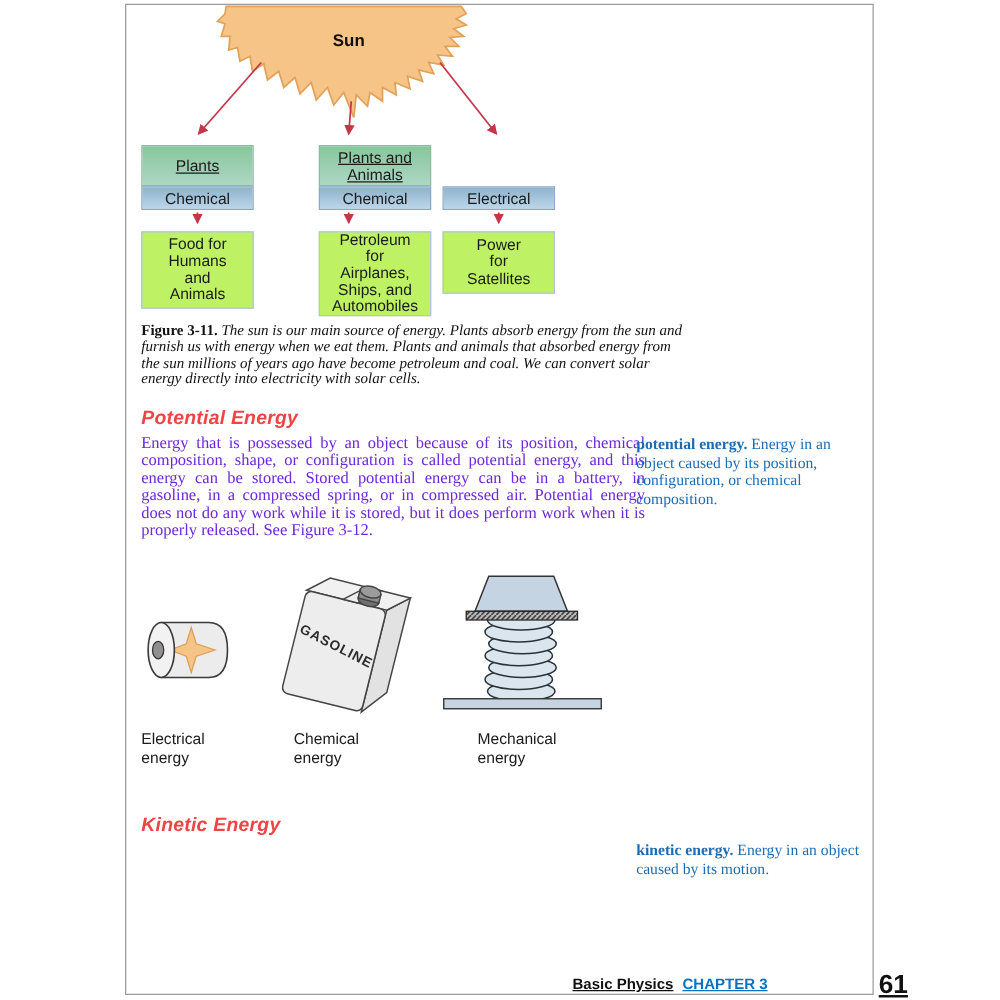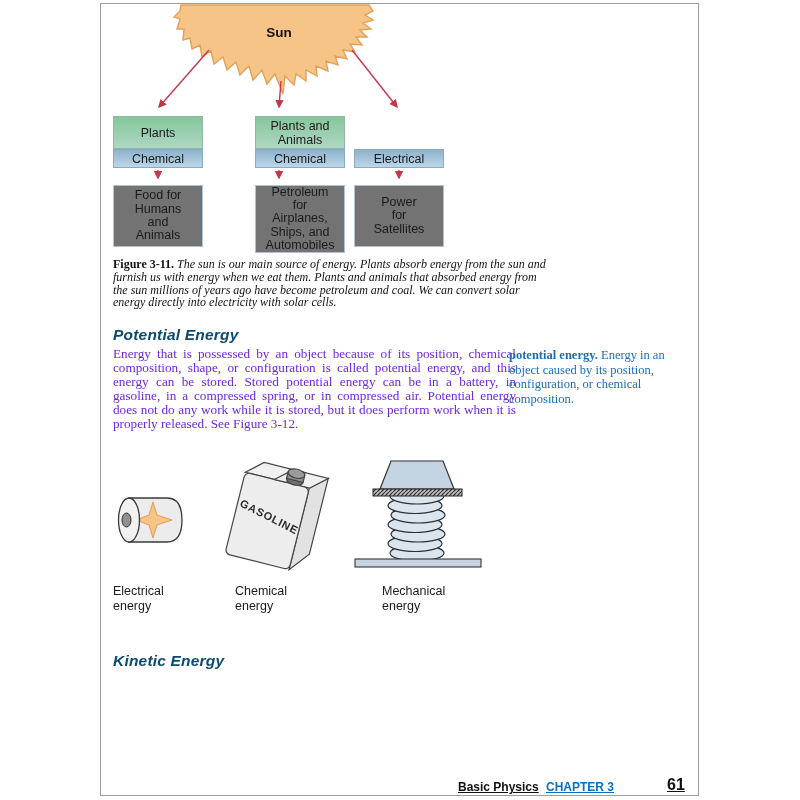--- a/index.html
+++ b/index.html
@@ -18,37 +18,37 @@
 
   .box {
     position: absolute;
     display: flex; align-items: center; justify-content: center;
     text-align: center; white-space: pre-line;
     font: 12.5px/1.12 "Liberation Sans", sans-serif; color: #1b1b1b;
     width: 90px;
   }
   .src { top: 112px; height: 33px;
          background: linear-gradient(#86c79b, #aed6c4);
-         border: 1px solid #8fbaa2; }
+         border: 1px solid #8fbaa2; text-decoration: underline; }
   .typ { top: 145px; height: 19px;
          background: linear-gradient(#8db3cc, #bdd6e9);
          border: 1px solid #8aa9c6; }
-  .res { top: 181px; background: #737373; border: 1px solid #b2c3da; line-height: 1.07; }
+  .res { top: 181px; background: #bef264; border: 1px solid #b2c3da; line-height: 1.07; }
 
   .col1 { left: 12px; }  .col2 { left: 133px; margin-left: 21px; }  .col3 { left: 253px; }
 
   
   .caption { position: absolute; font: 12px/12.8px "Liberation Serif", serif; color: #111; }
   .cap-label { font-weight: bold; }
   .cap-text  { font-style: italic; }
 
   .section-heading {
     position: absolute;
     font: italic bold 15.5px "Liberation Sans", sans-serif;
-    color: #0c4a6e; letter-spacing: .2px;
+    color: #ef4444; letter-spacing: .2px;
   }
   .body-text {
     position: absolute; width: 403px;
     font: 13.2px/13.9px "Liberation Serif", serif;
     color: #6d28d9; text-align: justify;
   }
   .margin-note {
     position: absolute; left: 408px; width: 181px;
     font: 12.5px/14.6px "Liberation Serif", serif;
     color: #1c6cb4;
@@ -58,21 +58,21 @@
   
   .fig-label {
     position: absolute; top: 580px;
     font: 12.5px/1.18 "Liberation Sans", sans-serif;
     color: #1b1b1b; white-space: pre-line;
   }
 
   
   .footer-text { position: absolute; top: 776px; font: bold 12px "Liberation Sans", sans-serif; color: #111; text-decoration: underline; }
   .footer-chapter { color: #0a72bd; }
-  .footer-page { top: 772px; font-size: 16px; }
+  .footer-page { top: 772px; font-size: 21px; margin-left: 36px; }
 </style>
 </head>
 <body>
 
 <div class="page">
 
   <svg id="diagram-svg" width="599" height="250" viewBox="0 0 599 250">
     <defs>
       <marker id="arr" markerWidth="8" markerHeight="8" refX="5" refY="3" orient="auto">
         <path d="M0,0 L6,3 L0,6 Z" fill="#c5364b"></path>
@@ -102,21 +102,21 @@
   <div class="box src col2">Plants and
 Animals</div>
   <div class="box typ col2">Chemical</div>
   <div class="box res col2" style="height:68px">Petroleum
 for
 Airplanes,
 Ships, and
 Automobiles</div>
 
   <div class="box typ col3">Electrical</div>
-  <div class="box res col3" style="height:62px">Power
+  <div class="box res col3" style="height:50px">Power
 for
 Satellites</div>
 
   <div class="caption" style="left:12px; top:254px; width:436px">
     <span class="cap-label">Figure 3-11.</span><span class="cap-text"> The sun is our main source of energy. Plants absorb energy from the sun and furnish us with energy when we eat them. Plants and animals that absorbed energy from the sun millions of years ago have become petroleum and coal. We can convert solar energy directly into electricity with solar cells.</span>
   </div>
 
   <div class="section-heading" style="left:12px; top:322px">Potential Energy</div>
   <div class="body-text" style="left:12px; top:343px">Energy that is possessed by an object because of its position, chemical composition, shape, or configuration is called potential energy, and this energy can be stored. Stored potential energy can be in a battery, in gasoline, in a compressed spring, or in compressed air. Potential energy does not do any work while it is stored, but it does perform work when it is properly released. See Figure 3-12.</div>
   <div class="margin-note" style="top:344px">
@@ -166,18 +166,21 @@
 
   <div class="fig-label" style="left:12px">Electrical
 energy</div>
   <div class="fig-label" style="left:134px">Chemical
 energy</div>
   <div class="fig-label" style="left:281px">Mechanical
 energy</div>
 
 
   <div class="section-heading" style="left:12px; top:648px">Kinetic Energy</div>
+  <div class="margin-note" style="top:669px">
+    <b>kinetic energy.</b><span> Energy in an object caused by its motion.</span>
+  </div>
 
   <div class="footer-text" style="left:357px">Basic Physics</div>
   <div class="footer-text footer-chapter" style="left:445px">CHAPTER 3</div>
   <div class="footer-text footer-page" style="left:566px">61</div>
 
 </div>
 
 </body></html>

